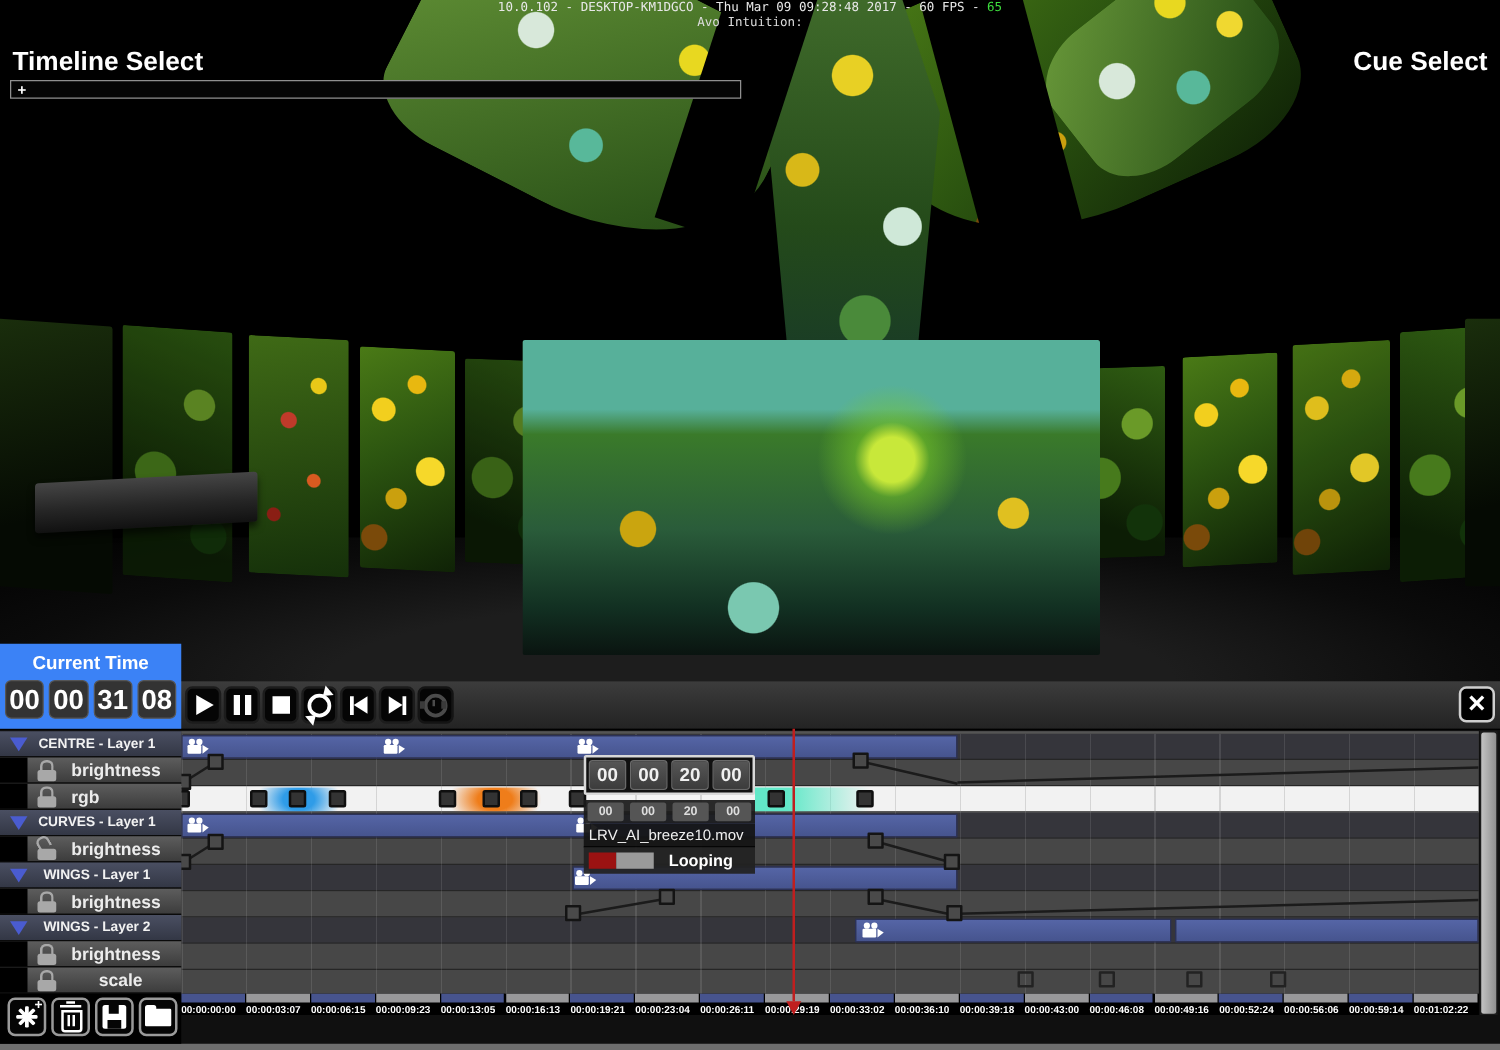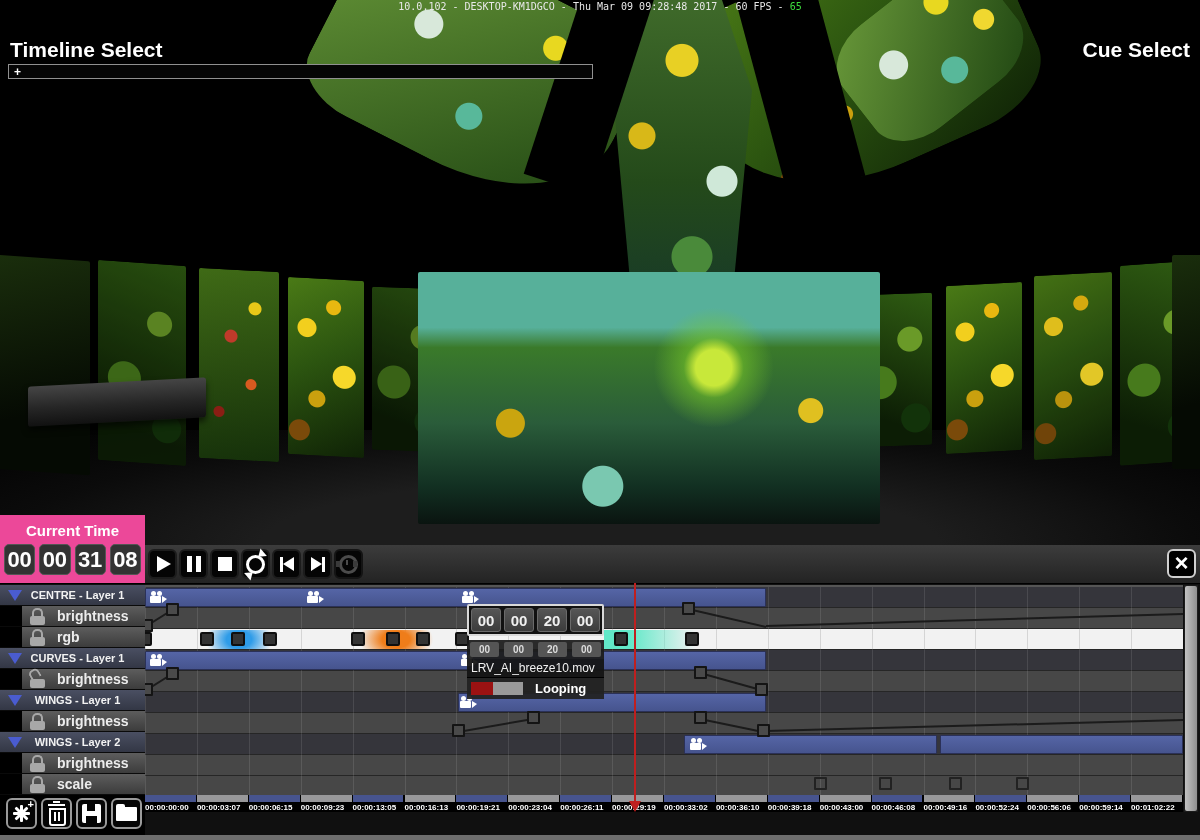--- a/index.html
+++ b/index.html
@@ -83,21 +83,21 @@
     font-size:32px;font-weight:700;color:#4d4d4d;letter-spacing:-2px;}
 
   
   #panel{position:absolute;left:0;top:545px;width:1200px;height:295px;background:#101010;}
   #panel-header{position:absolute;left:0;top:0;width:1200px;height:38px;
     background:linear-gradient(180deg,#3c3c3c,#232323);border-bottom:1px solid #000;}
   #close-btn{position:absolute;left:1167px;top:4px;width:29px;height:29px;
     background:#000;border:2px solid #cfcfcf;border-radius:6px;box-sizing:border-box;
     color:#fff;font-size:24px;line-height:23px;text-align:center;font-weight:700;cursor:pointer;}
 
-  #current-time{position:absolute;left:0;top:515px;width:145px;height:68px;background:#ec4899;z-index:30;}
+  #current-time{position:absolute;left:0;top:515px;width:145px;height:68px;background:#3b82f6;z-index:30;}
   #ct-label{text-align:center;font-size:15px;font-weight:700;margin-top:7px;}
   #ct-digits{display:flex;gap:4px;padding:5px 4px 0 4px;}
   .ct-box{width:31px;height:29px;background:#333;border:1px solid #555;border-radius:5px;
     color:#fff;font-size:22px;font-weight:700;display:flex;align-items:center;justify-content:center;}
 
   #transport{position:absolute;left:148px;top:549px;display:flex;gap:2px;z-index:31;}
   .tbtn{width:29px;height:30px;background:#050505;border:2px solid #1c1c1c;border-radius:6px;
     display:flex;align-items:center;justify-content:center;box-sizing:border-box;cursor:pointer;padding:0;}
   .tbtn.dim{border-color:#141414;}
   .icon-play{width:0;height:0;border-left:14px solid #fff;border-top:8px solid transparent;border-bottom:8px solid transparent;margin-left:3px;}
@@ -239,20 +239,21 @@
     <div class="sp flowerA" id="branchR"></div>
     <div class="sp flowerT" id="branchR2"></div>
     <div class="sp" id="trunk"></div>
     <div class="mask" id="maskL"></div>
     <div class="mask" id="maskR"></div>
     <div class="sp" id="center-screen"></div>
     <div class="sp" id="prop-box"></div>
   </div>
 
   <div id="status1"><span>10.0.102 - DESKTOP-KM1DGCO - Thu Mar 09 09:28:48 2017 - 60 FPS -</span> <span class="fps">65</span></div>
+  <div id="status2">Avo Intuition:</div>
   <div id="tl-select-title">Timeline Select</div>
   <div id="cue-select-title">Cue Select</div>
   <div id="tl-select-bar"><span>+</span></div>
 
   <div id="panel">
     <div id="panel-header"></div>
     <div id="close-btn">×</div>
   </div>
 
   <div id="current-time">
@@ -324,21 +325,21 @@
       </div>
       <div class="lrow lrow-layer" style="top: 147px;">
         <span class="tri"></span>
         <span class="llabel-layer">WINGS - Layer 2</span>
       </div>
       <div class="lrow lrow-prop" style="top: 168px;">
         <span class="blackcell"></span>
         <span class="lock"></span>
         <span class="llabel-prop">brightness</span>
       </div>
-      <div class="lrow lrow-prop" style="top: 189px;">
+      <div class="lrow lrow-prop" style="top: 189px; gap: 22px;">
         <span class="blackcell"></span>
         <span class="lock"></span>
         <span class="llabel-prop">scale</span>
       </div>
     </div>
 
   <div id="track">
     <div id="track-rows">
         <div class="trow trow-layer" style="top: 0px;"></div>
         <div class="trow trow-prop" style="top: 21px;"></div>

